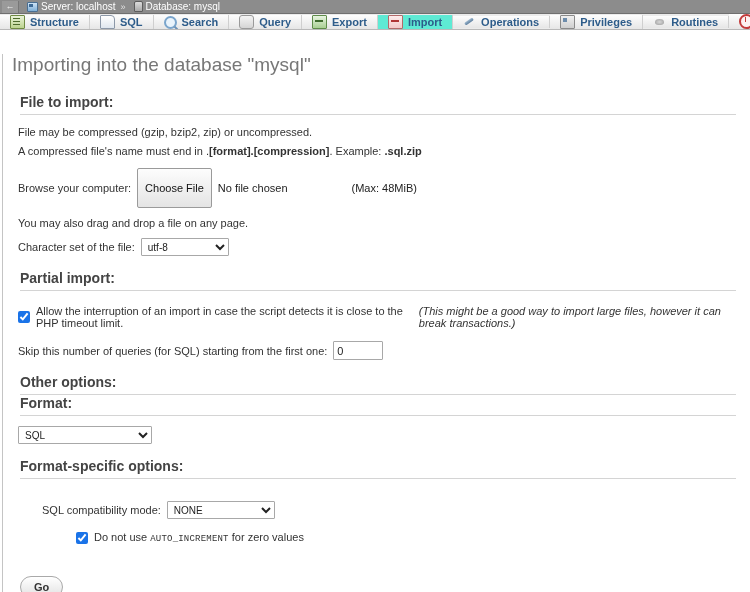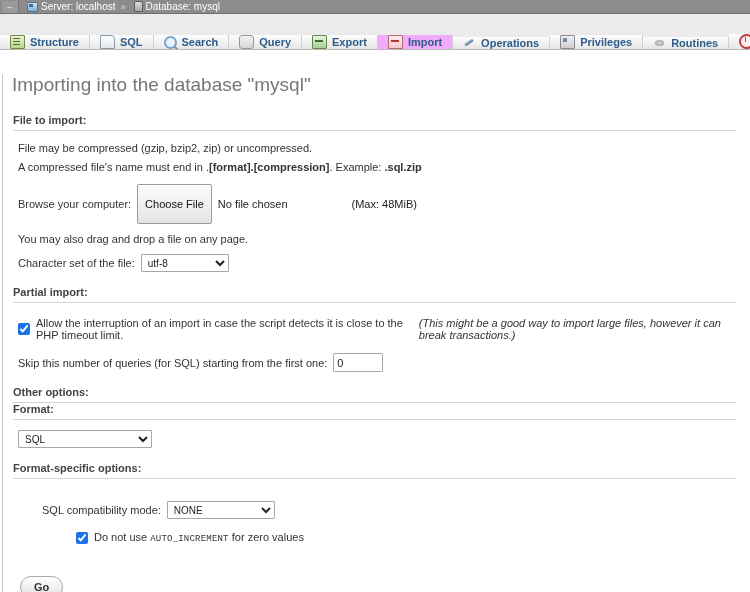--- a/index.html
+++ b/index.html
@@ -71,44 +71,44 @@
   .ico-db {
     width: 7px; height: 9px;
     background: linear-gradient(#dcdcdc, #a9a9a9);
     border: 1px solid #5d5d5d;
     border-radius: 2px 2px 1px 1px;
     display: inline-block;
   }
 
   
   .tabbar {
-    height: 36px;
+    height: 16px;
     background: #ebebeb;
     border-bottom: 1px solid #b9b9b9;
     display: flex;
-    align-items: flex-end;
+    align-items: center;
     overflow: hidden;
     box-sizing: border-box;
   }
   .tab {
     display: flex;
     align-items: center;
     gap: 5px;
     padding: 0 10px;
     border-right: 1px solid #cfcfcf;
     background: linear-gradient(#fdfdfd, #e6e6e6);
     color: #2d5c8a;
     font-weight: bold;
     font-size: 11px;
     white-space: nowrap;
     cursor: pointer;
     box-sizing: border-box;
   }
   .tab.active {
-    background: #f0abfc;
+    background: #5eead4;
     border-bottom: 1px solid #ffffff;
     margin-bottom: -1px;
   }
   .tab-ico {
     width: 13px; height: 12px;
     display: inline-block;
     position: relative;
     flex: none;
   }
   
@@ -146,26 +146,26 @@
     background: #c4c4c4;
   }
   h1.page-title {
     font-size: 19px;
     font-weight: normal;
     color: #777777;
     margin: 24px 0 18px 0;
     padding: 0;
   }
   .section-head {
-    font-size: 11px;
+    font-size: 14px;
     font-weight: bold;
     color: #444444;
     border-bottom: 1px solid #d4d4d4;
     padding: 0 0 4px 0;
-    margin: 0 14px 0 1px;
+    margin: 0 14px 0 8px;
   }
   .section-body {
     padding: 10px 0 14px 6px;
   }
   .line { margin: 0 0 4px 0; line-height: 15px; }
   .row {
     display: flex;
     align-items: center;
     gap: 6px;
     margin: 9px 0 0 0;

